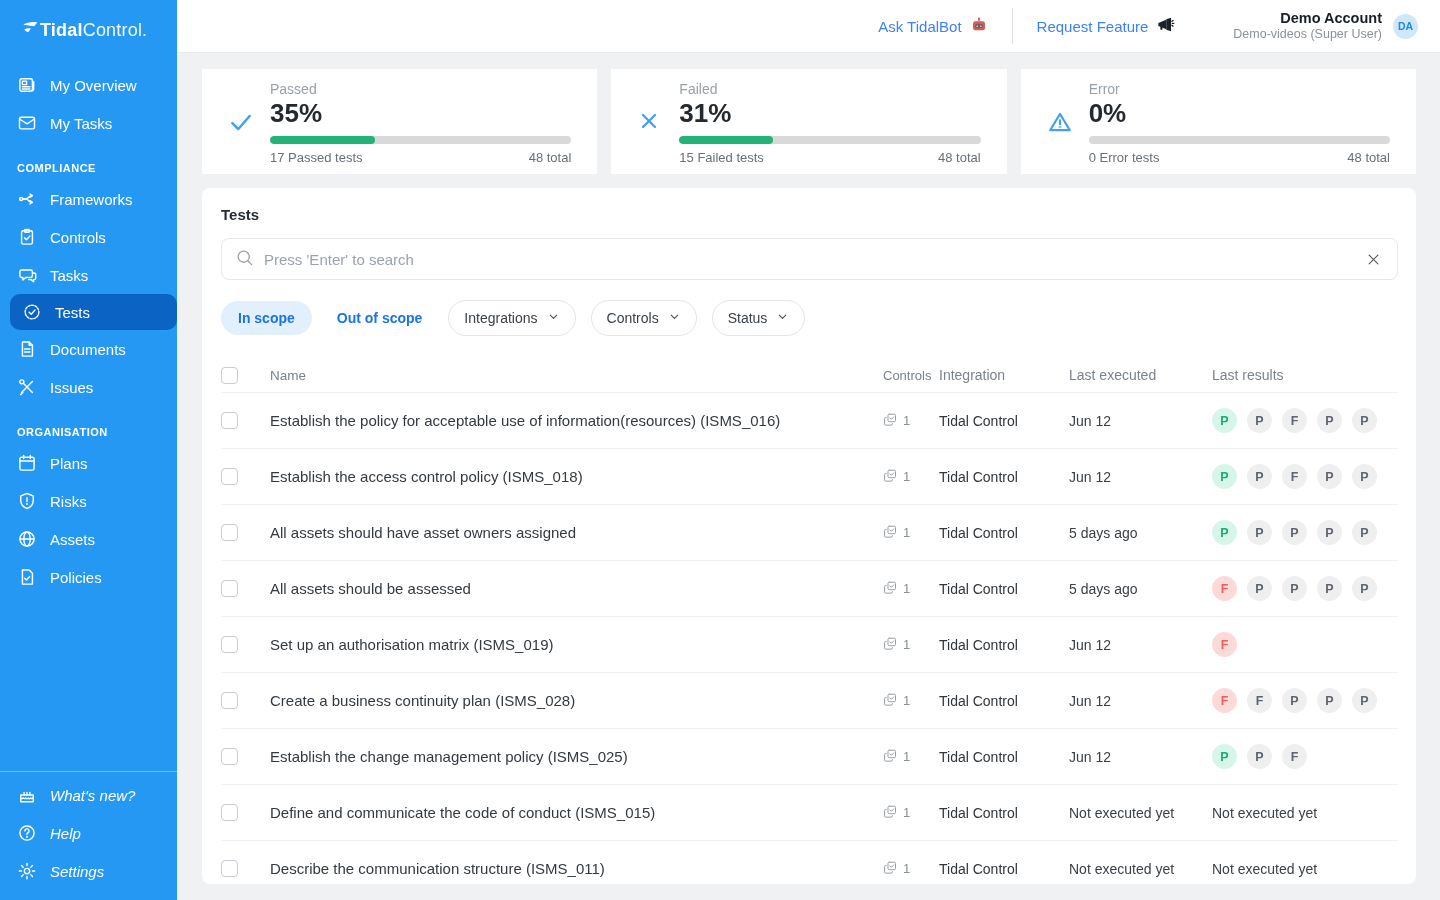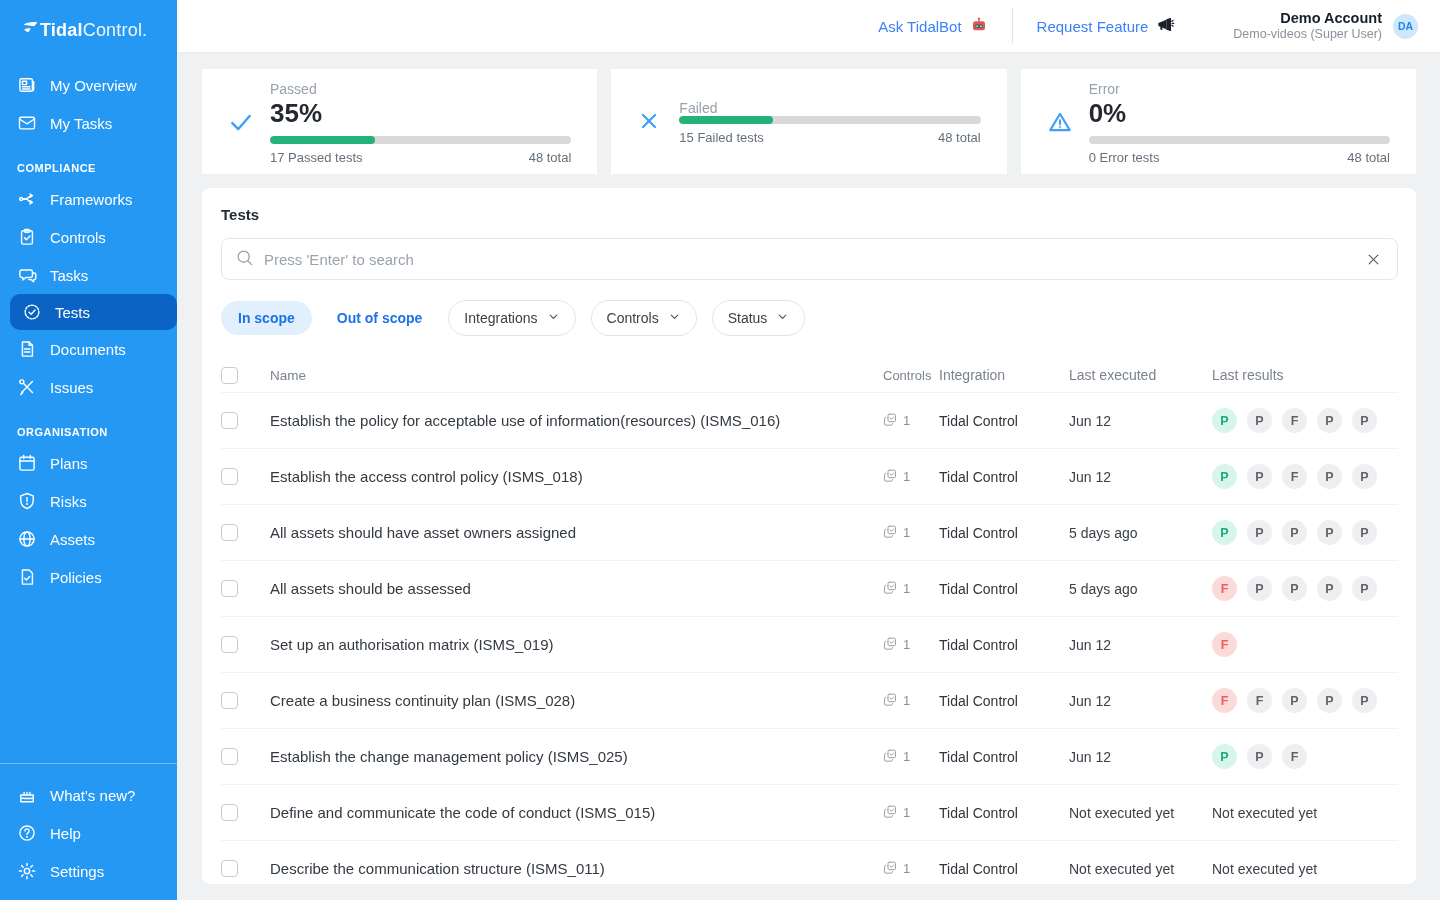--- a/index.html
+++ b/index.html
@@ -14,21 +14,21 @@
   .logo-text { font-size:18px; letter-spacing:.2px; white-space:nowrap; }
   .logo-text b { font-weight:700; }
   .logo-text span.light { font-weight:400; color:rgba(255,255,255,.92); }
   .nav { flex:1 1 auto; }
   .nav-section-title { font-size:11px; font-weight:700; letter-spacing:.5px; padding:20px 0 6px 17px; }
   .nav-item { display:flex; align-items:center; gap:13px; height:38px; padding-left:17px;
               margin:0 0 0 0; font-size:15px; font-weight:500; cursor:pointer; }
   .nav-item .ic { width:20px; height:20px; flex:0 0 20px; display:flex; align-items:center; justify-content:center; }
   .nav-item.active { background:var(--sidebar_active,#0B64C4); border-radius:10px; margin-left:10px; padding-left:12px;
                      height:36px; }
-  .side-footer { border-top:1px solid rgba(255,255,255,.35); margin-top:15px; padding:12px 0 10px 0; }
+  .side-footer { border-top:1px solid rgba(255,255,255,.35); margin-top:15px; padding:4px 0 10px 0;font-style:italic; }
   svg.wic { stroke:#fff; fill:none; stroke-width:1.7; stroke-linecap:round; stroke-linejoin:round; }
 
   
   .main { flex:1; display:flex; flex-direction:column; min-width:0; }
   .topbar { height:53px; flex:0 0 53px; background:#fff; border-bottom:1px solid #ECECEC;
             display:flex; align-items:center; justify-content:flex-end; padding-right:22px; }
   .topbar .tb-link { display:flex; align-items:center; gap:8px; font-size:15px; color:#3b82f6; cursor:pointer; }
   .tb-divider { width:1px; height:36px; background:#E2E2E2; margin:0 24px; }
   .tb-spacer { width:58px; }
   .account { text-align:right; line-height:1.25; cursor:pointer; }
@@ -323,20 +323,21 @@
               </div>
             </div>
           </div>
           <div class="stat-card">
             <span class="stat-ic"><svg class="bic" width="24" height="24" viewBox="0 0 24 24">
                 <line x1="6" y1="6" x2="18" y2="18"></line>
                 <line x1="18" y1="6" x2="6" y2="18"></line>
               </svg></span>
             <div class="stat-body">
               <div class="stat-label">Failed</div>
+              <div class="stat-value">31%</div>
               <div class="bar">
                 <div class="bar-fill" style="width:31%"></div>
               </div>
               <div class="stat-foot">
                 <span>15 Failed tests</span>
                 <span>48 total</span>
               </div>
             </div>
           </div>
           <div class="stat-card">

